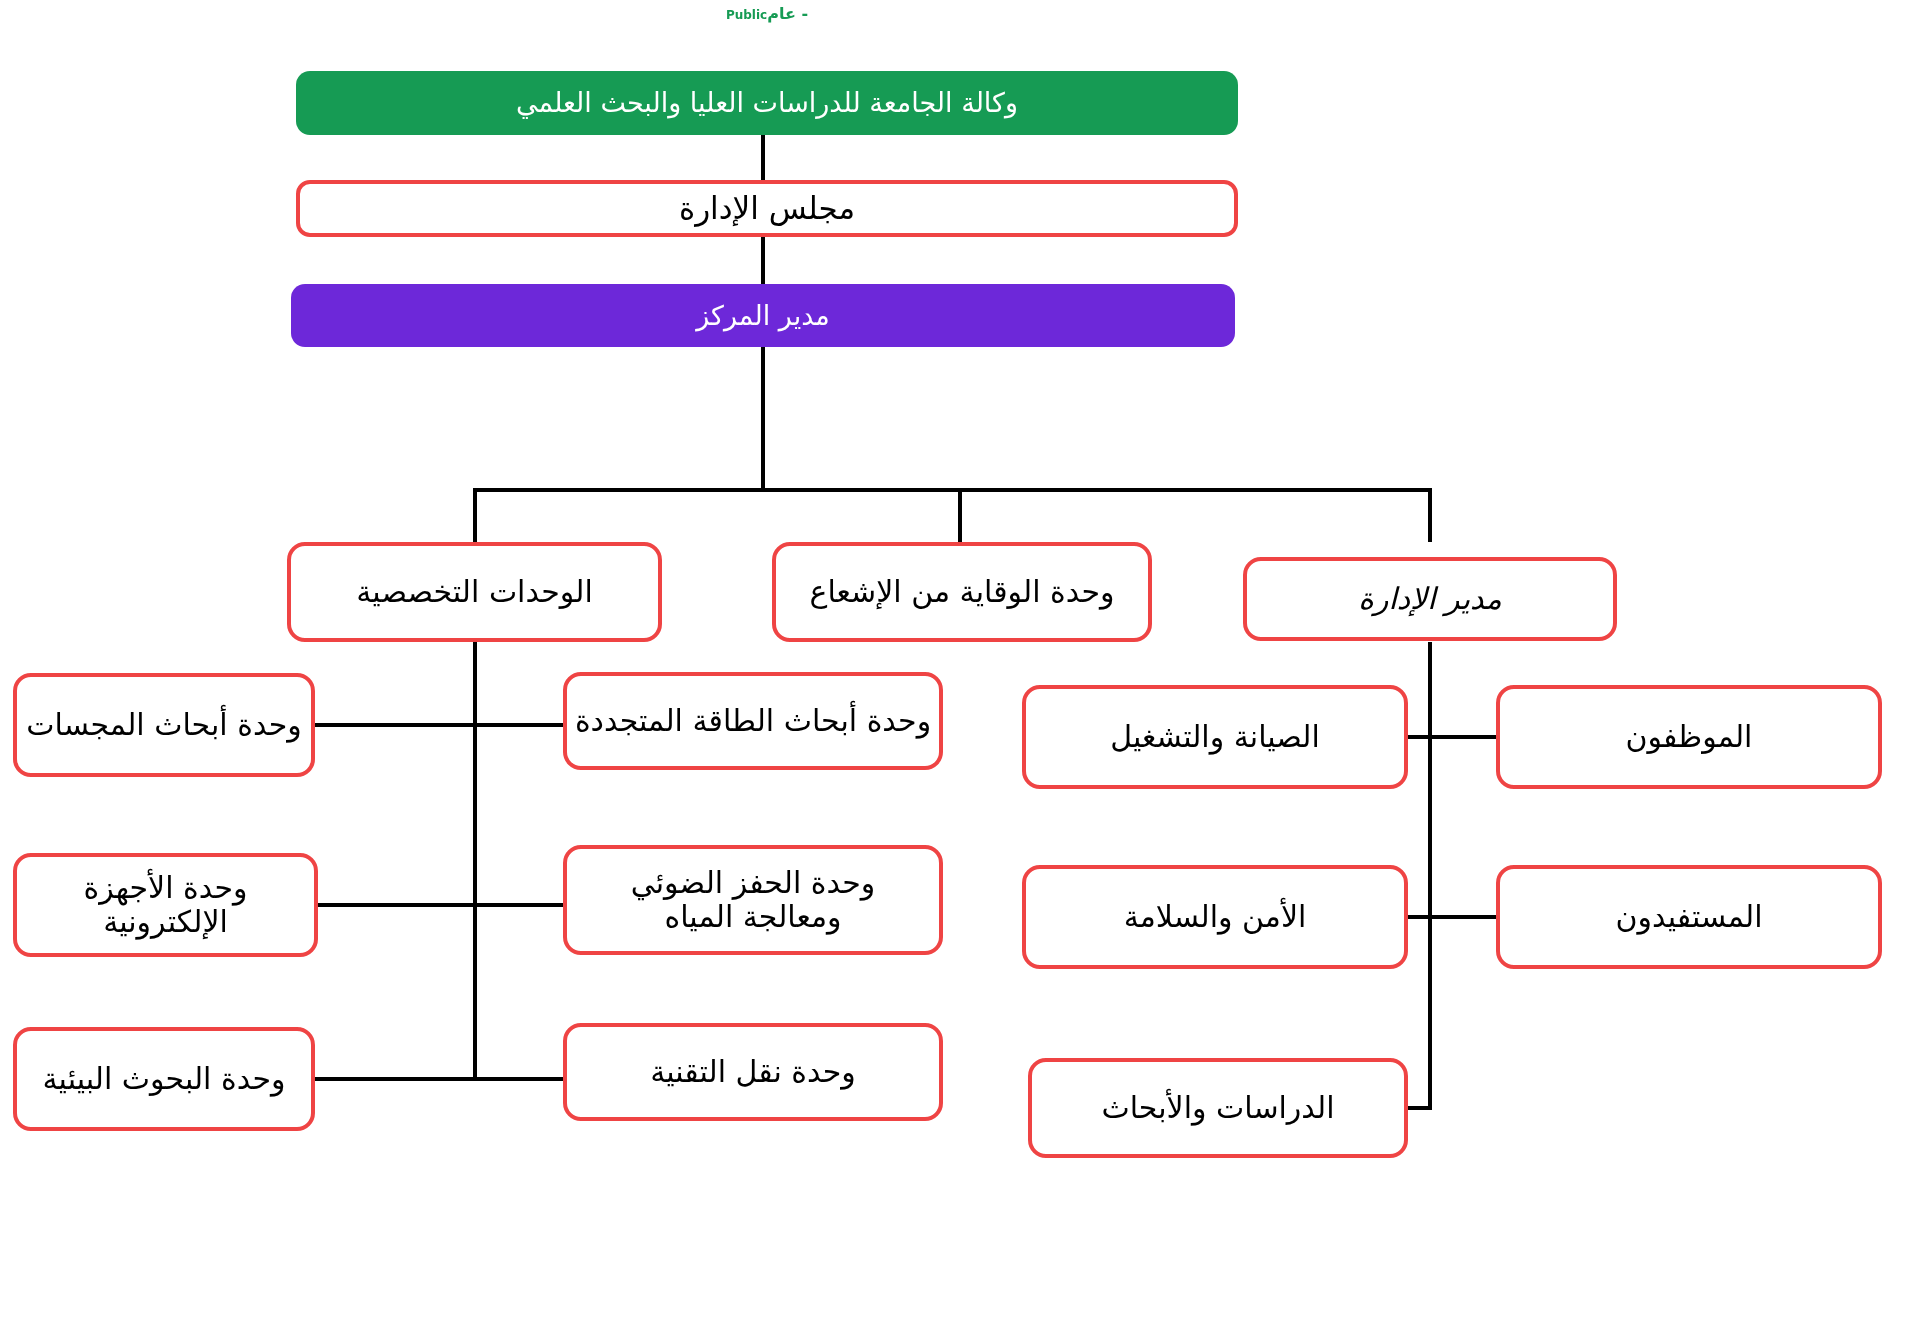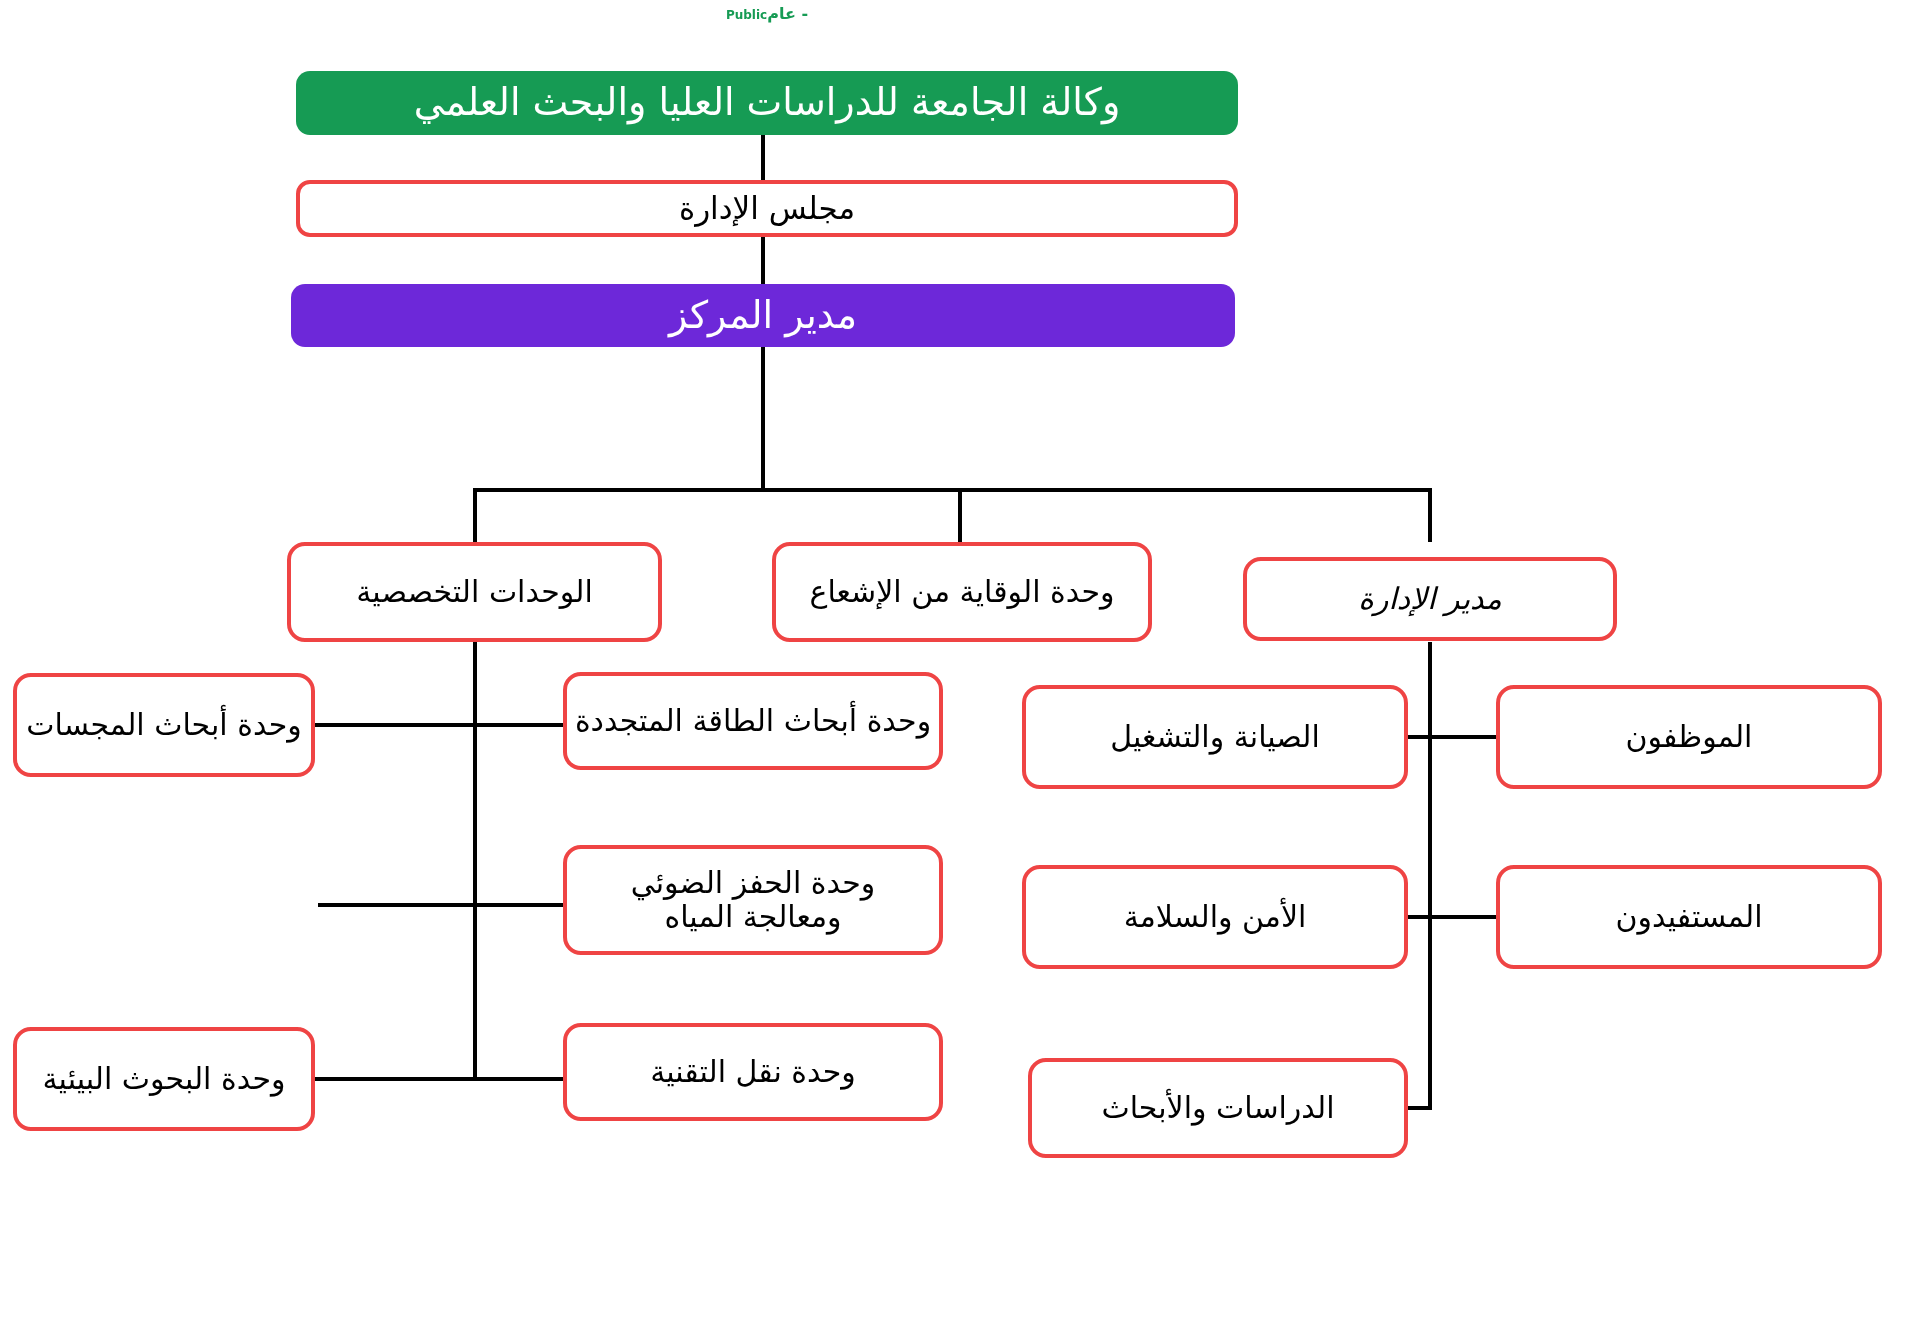--- a/index.html
+++ b/index.html
@@ -27,21 +27,21 @@
     justify-content: center;
     text-align: center;
     direction: rtl;
     white-space: pre-line;
     line-height: 1.15;
   }
   .node.green {
     border: none;
     border-radius: 14px;
     color: #ffffff;
-    font-size: 38px;
+    font-size: 27px;
   }
   .node.plain {
     background: #ffffff;
     border: 4px solid #ef4444;
     border-radius: 14px;
     color: #000000;
     font-size: 31px;
   }
   .node.small { border-radius: 18px; font-size: 30px; }
   .line { position: absolute; background: #000000; }
@@ -92,20 +92,23 @@
   <div class="node plain small" style="left:1243px; top:557px; width:374px; height:84px;font-style:italic;">
     <span>مدير الإدارة</span>
   </div>
 
   <div class="node plain small" style="left:13px;  top:673px;  width:302px; height:104px;">
     <span>وحدة أبحاث المجسات</span>
   </div>
   <div class="node plain small" style="left:563px; top:672px;  width:380px; height:98px;">
     <span>وحدة أبحاث الطاقة المتجددة</span>
   </div>
+  <div class="node plain small" style="left:13px;  top:853px;  width:305px; height:104px;">
+    <span>وحدة الأجهزة الإلكترونية</span>
+  </div>
   <div class="node plain small" style="left:563px; top:845px;  width:380px; height:110px;">
     <span>وحدة الحفز الضوئي
 ومعالجة المياه</span>
   </div>
   <div class="node plain small" style="left:13px;  top:1027px; width:302px; height:104px;">
     <span>وحدة البحوث البيئية</span>
   </div>
   <div class="node plain small" style="left:563px; top:1023px; width:380px; height:98px;">
     <span>وحدة نقل التقنية</span>
   </div>

